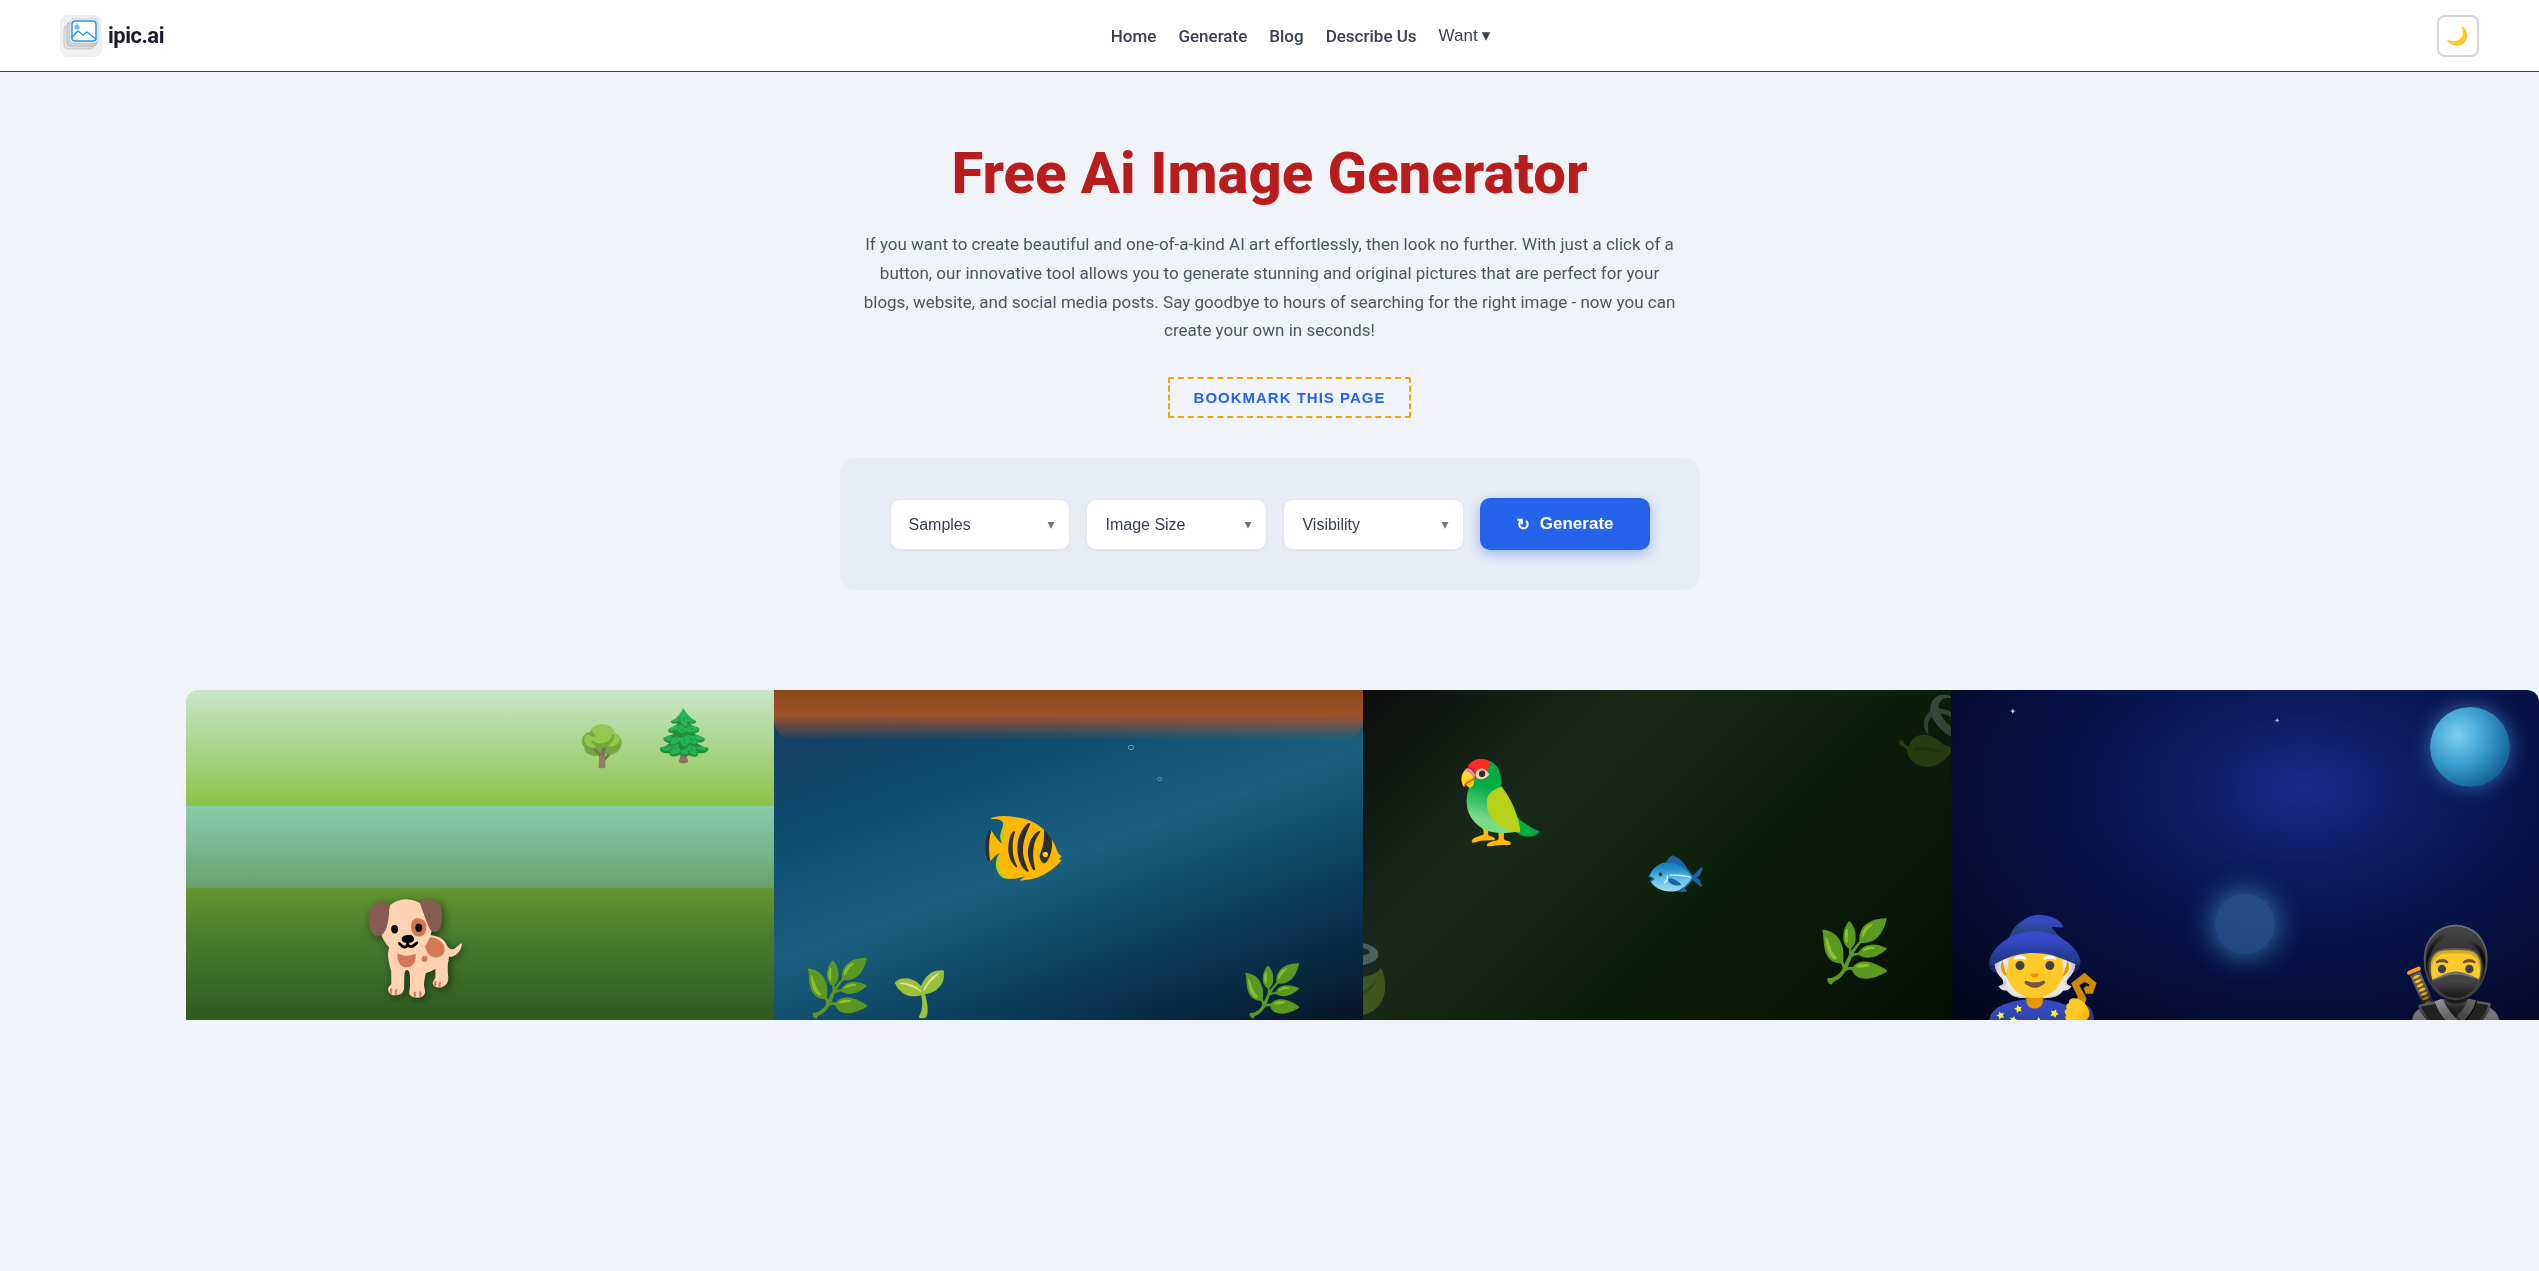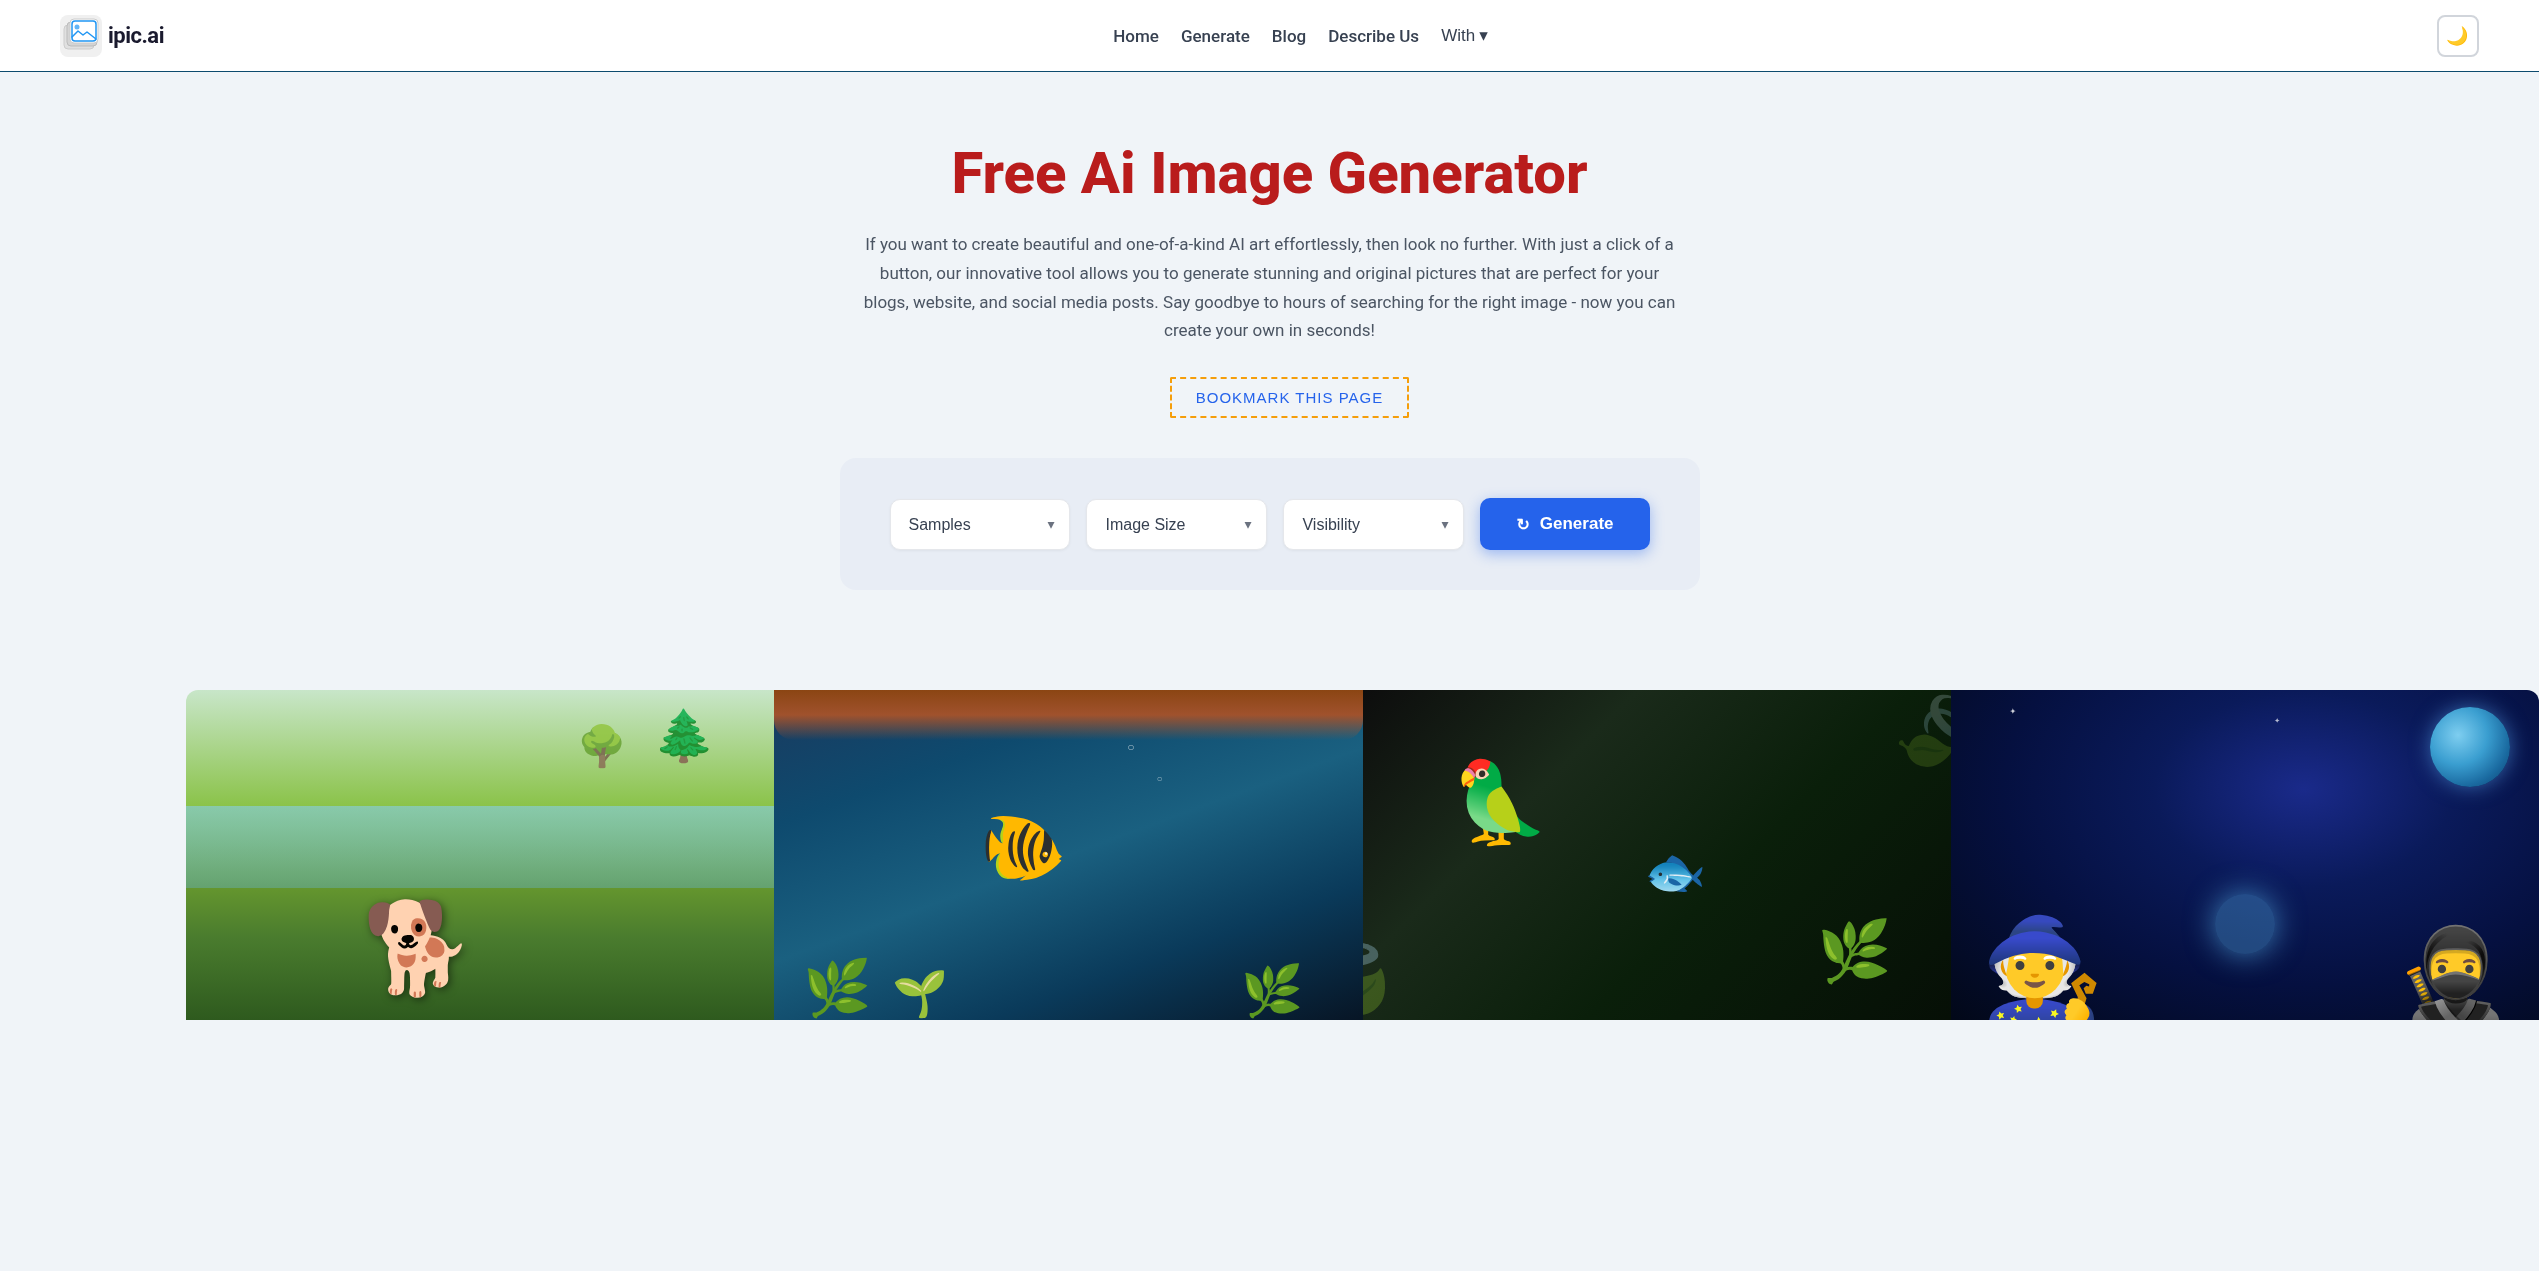--- a/index.html
+++ b/index.html
@@ -91,21 +91,21 @@
       margin: 0 auto 32px;
       line-height: 1.7;
     }
     .bookmark-btn {
       display: inline-block;
       border: 2px dashed #f59e0b;
       color: #2563eb;
       background: transparent;
       padding: 10px 24px;
       font-size: 15px;
-      font-weight: 400;
+      font-weight: 700;
       letter-spacing: 1px;
       cursor: pointer;
       text-transform: uppercase;
       border-radius: 2px;
       margin-bottom: 40px;
       margin-left: 40px;
     }
 
     
     .generator-container {
@@ -215,21 +215,21 @@
     <span class="logo-text">ipic.ai</span>
   </a>
 
   <ul class="nav-links">
     <li><a href="#">Home</a></li>
     <li><a href="#">Generate</a></li>
     <li><a href="#">Blog</a></li>
     <li><a href="#">Describe Us</a></li>
     <li>
       <button class="more-btn">
-        <span>With</span>
+        <span>Want</span>
         <span>▾</span>
       </button>
     </li>
   </ul>
 
   <button class="dark-mode-btn">
     <span>🌙</span>
   </button>
 </nav>
 

